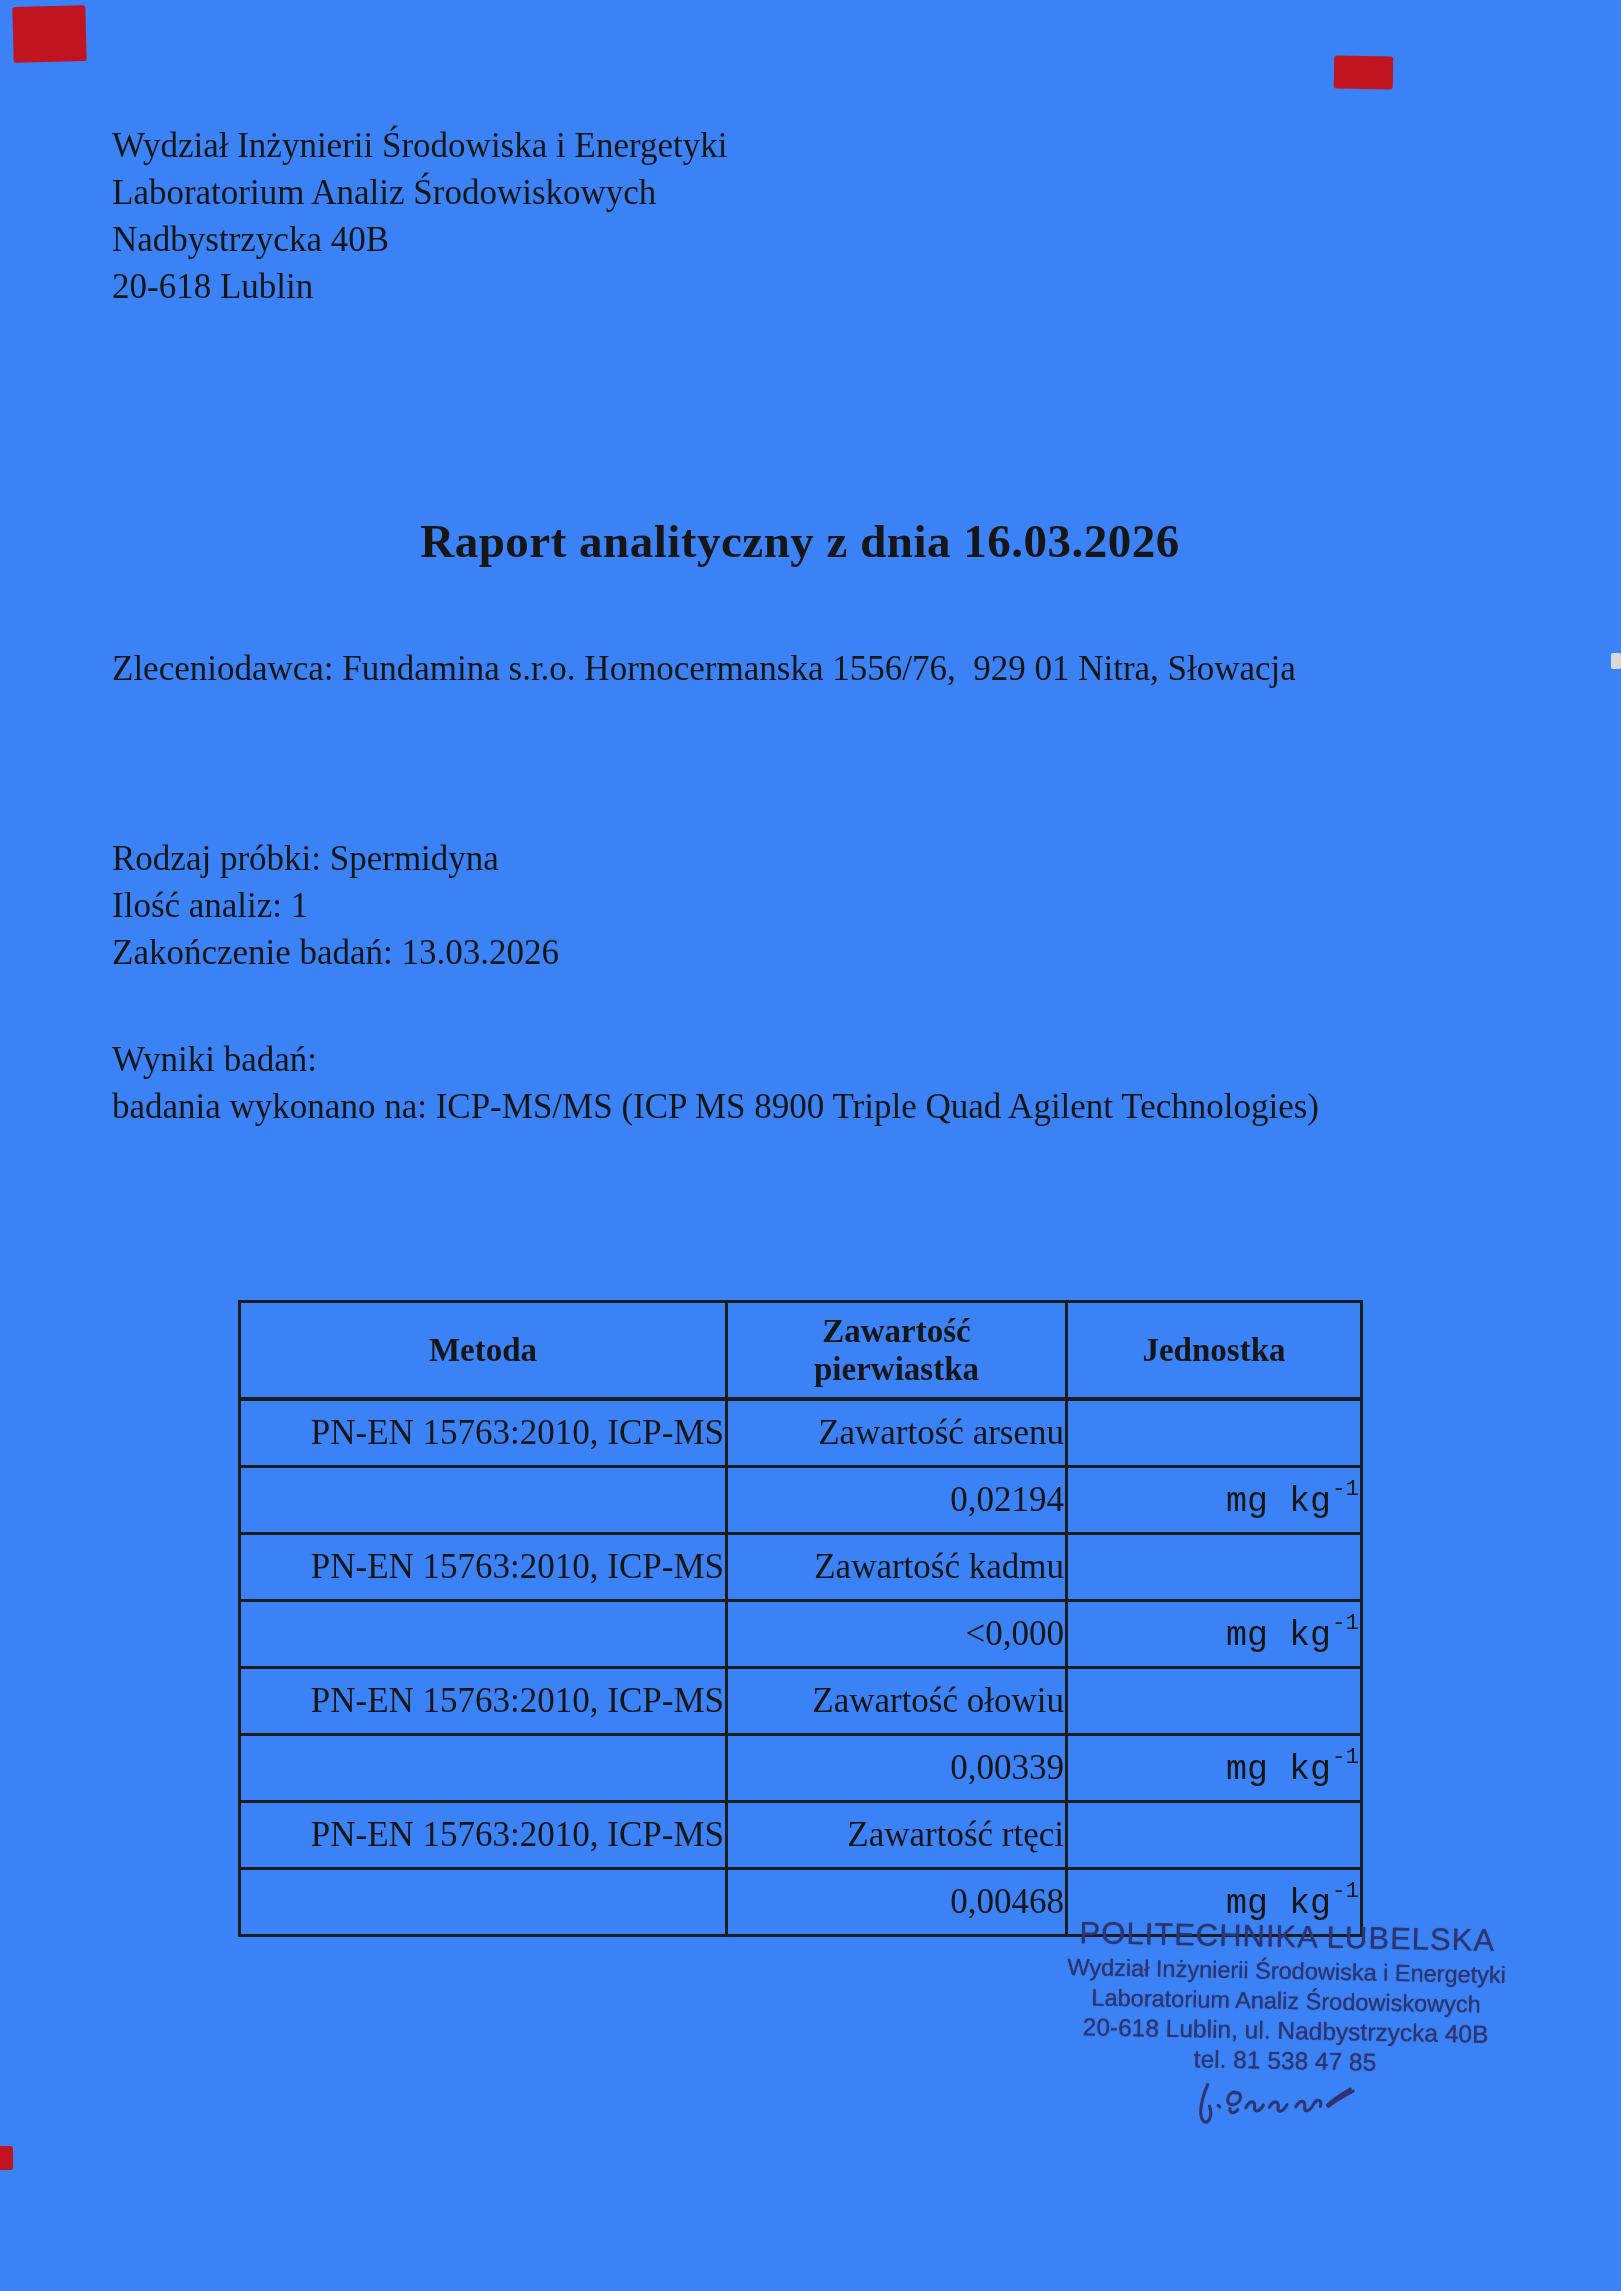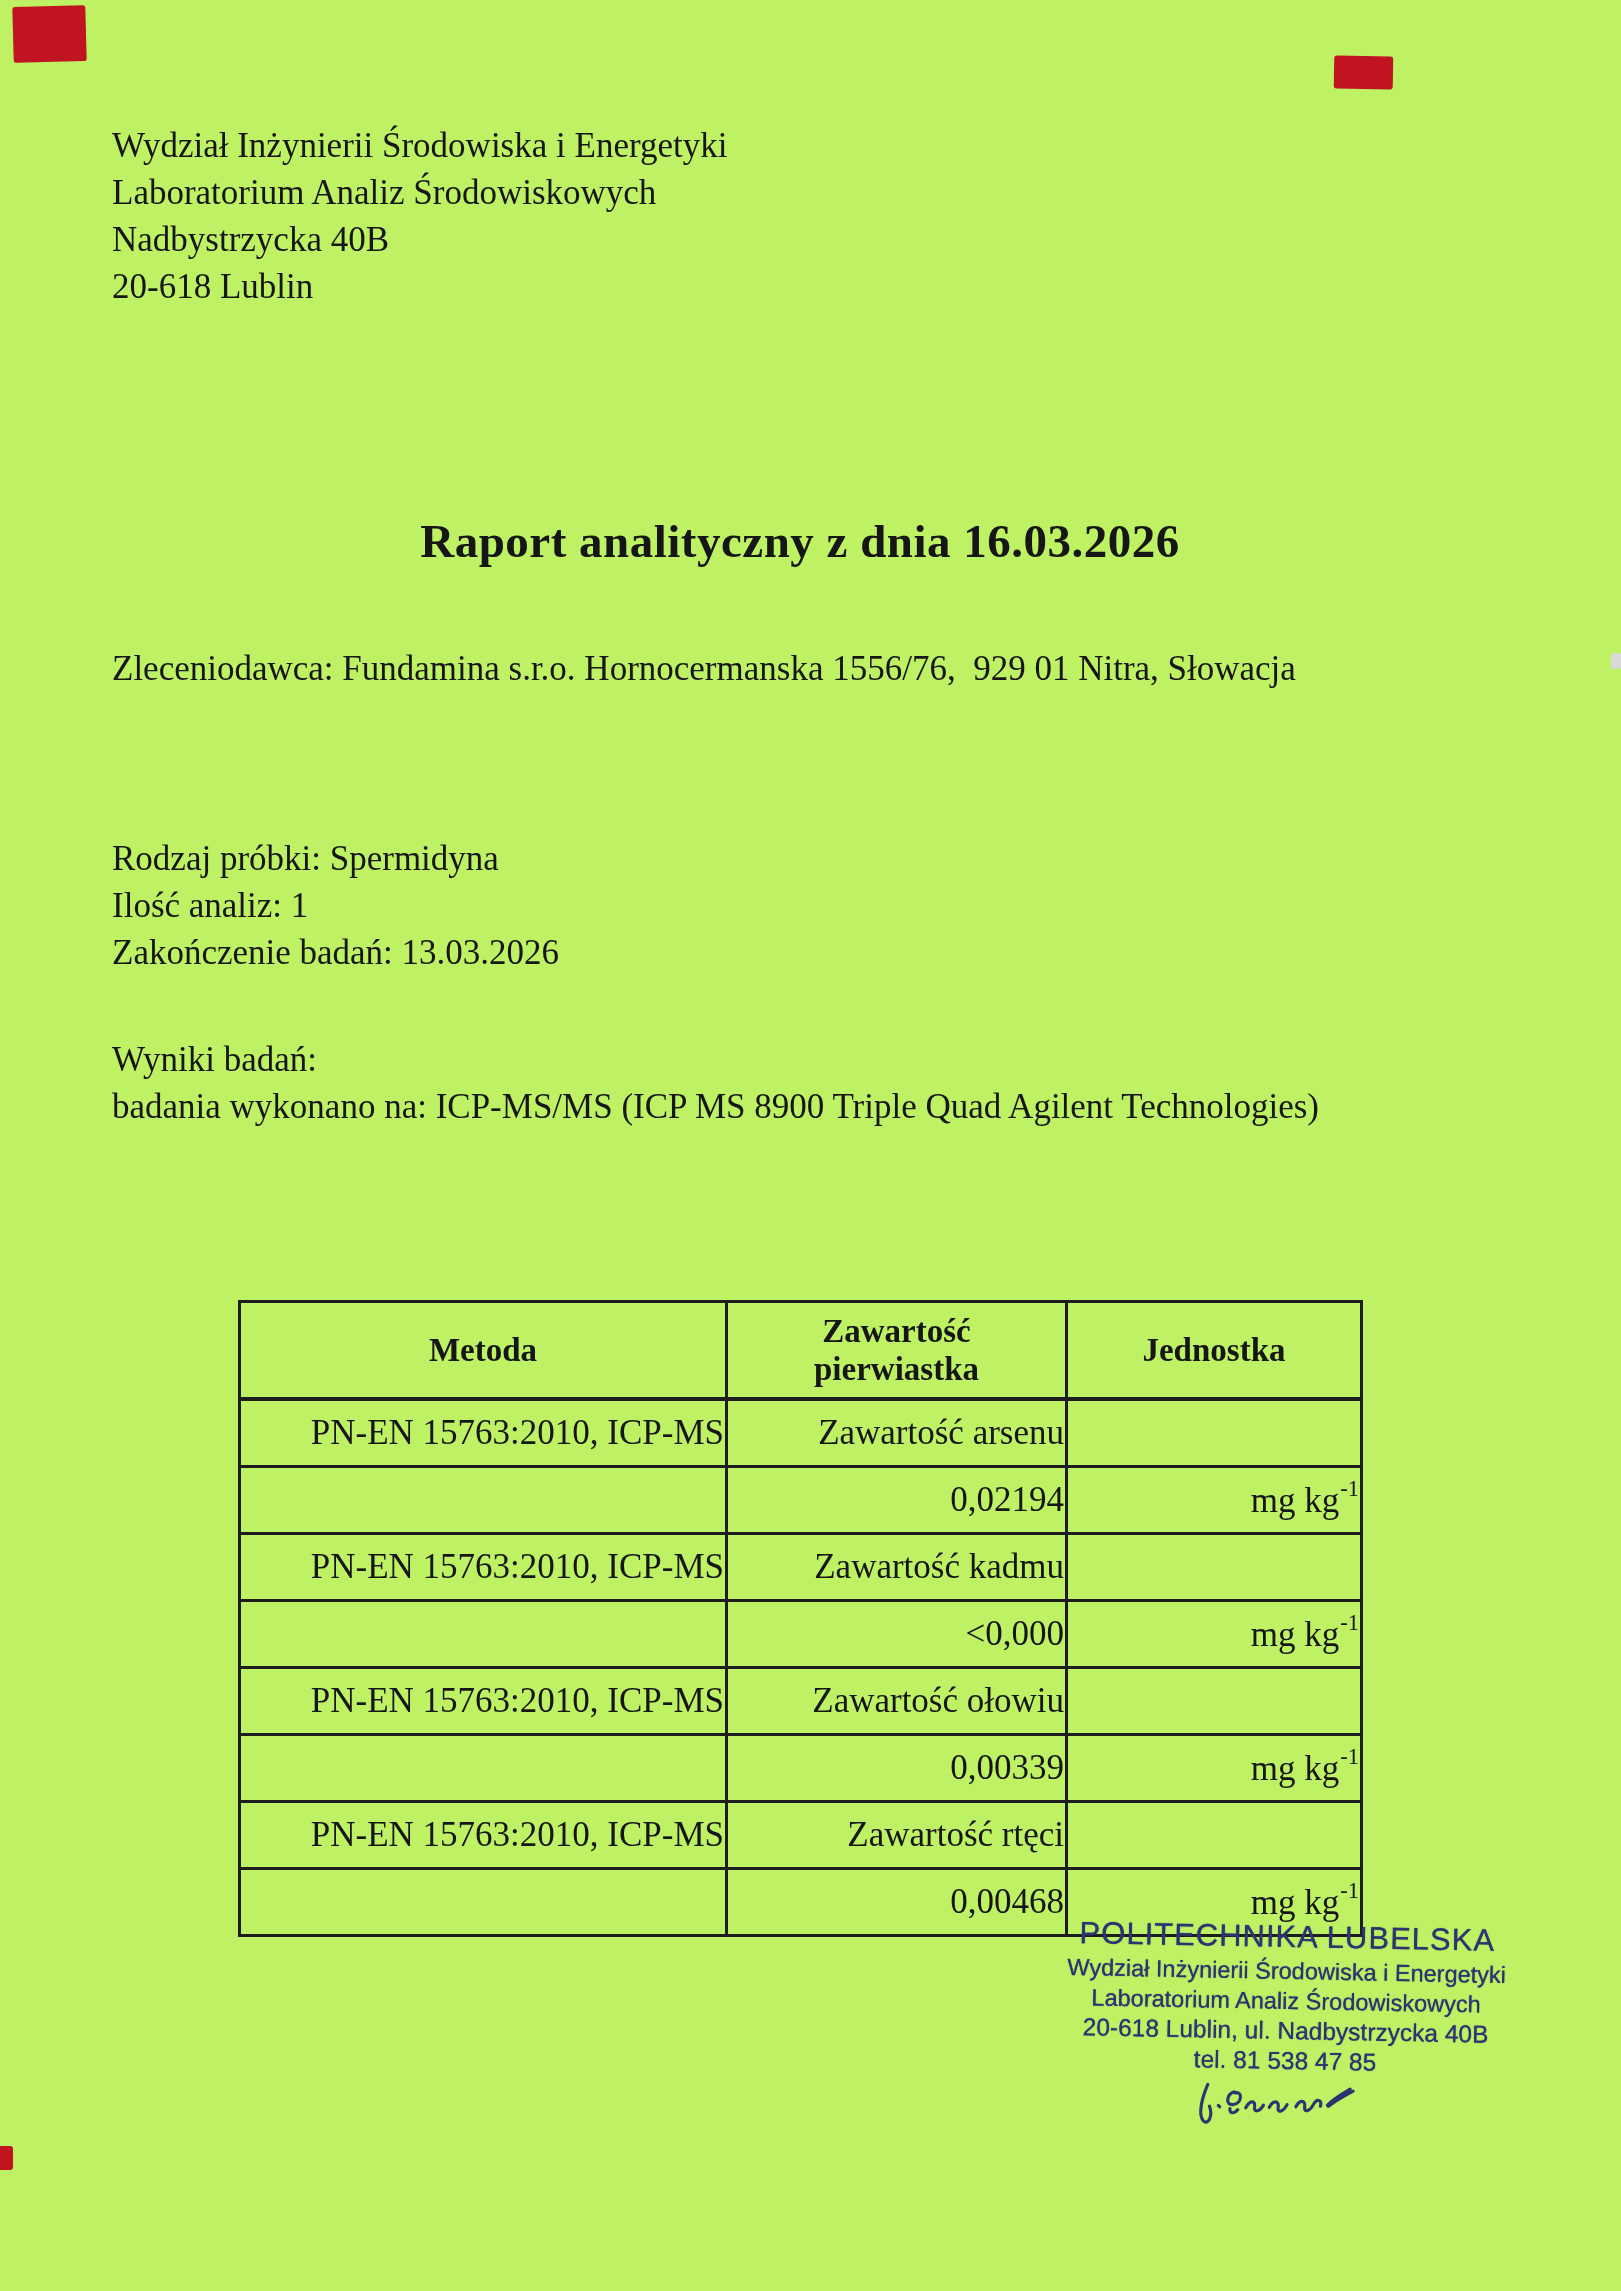--- a/index.html
+++ b/index.html
@@ -1,20 +1,20 @@
 <!DOCTYPE html>
 <html><head>
 <meta charset="utf-8">
 <style>
   html,body { margin:0; padding:0; background:#9a9a9a; }
   .page {
     position:relative;
     width:1621px; height:2292px;
     margin:0 auto;
-    background:#bef264;
+    background:#3b82f6;
     font-family:"Liberation Serif", serif;
     color:#161616;
     overflow:hidden;
   }
 
   
   .sender { position:absolute; left:112px; top:122px; font-size:35px; line-height:47px; }
 
   
   .title {
@@ -38,21 +38,21 @@
   }
   table.results th, table.results td { border:3.9px solid #1d1d1d; overflow:hidden; }
   table.results thead th {
     height:92px; font-size:33px; line-height:38px; font-weight:bold;
     text-align:center; vertical-align:middle; border-bottom-width:4.9px;
   }
   th.hdr-wrap { white-space:pre-line; }
   table.results tbody td { height:62px; font-size:35px; vertical-align:middle; text-align:right; }
   td.c1 { padding-left:16.7px; }
   td.c2 { padding-left:11.8px; }
-  td.c3 { padding-left:23px; }
+  td.c3 { padding-left:23px;font-family:Liberation Mono, monospace; }
   td.c3 sup { font-size:22.5px; position:relative; top:-2.9px; margin-left:1px; }
 
   
   .stamp {
     position:absolute; left:1059px; top:1917px; width:453px; height:235px;
     text-align:center;
     font-family:"Liberation Sans", sans-serif;
     color:#2d3570;
     transform:rotate(1.05deg);
     text-shadow:0 0 1px currentColor;

